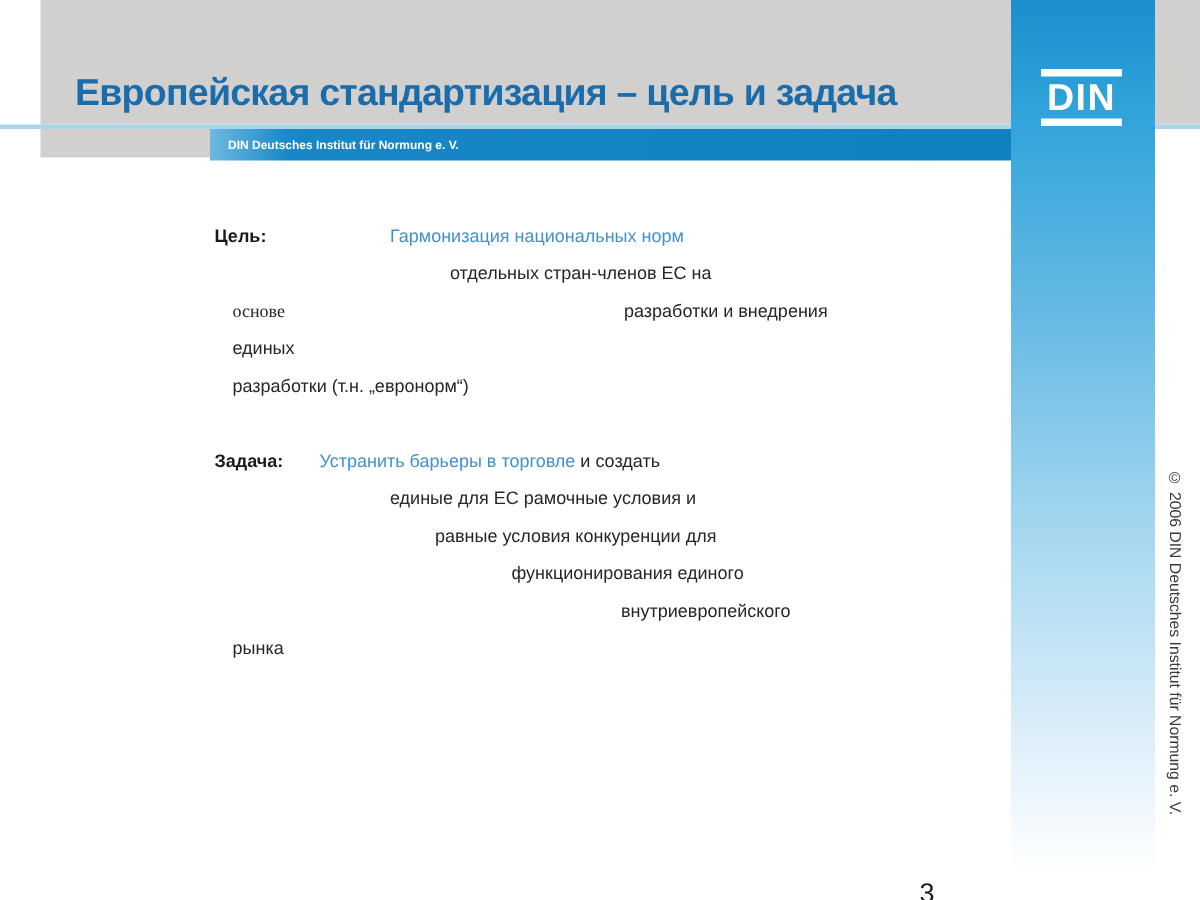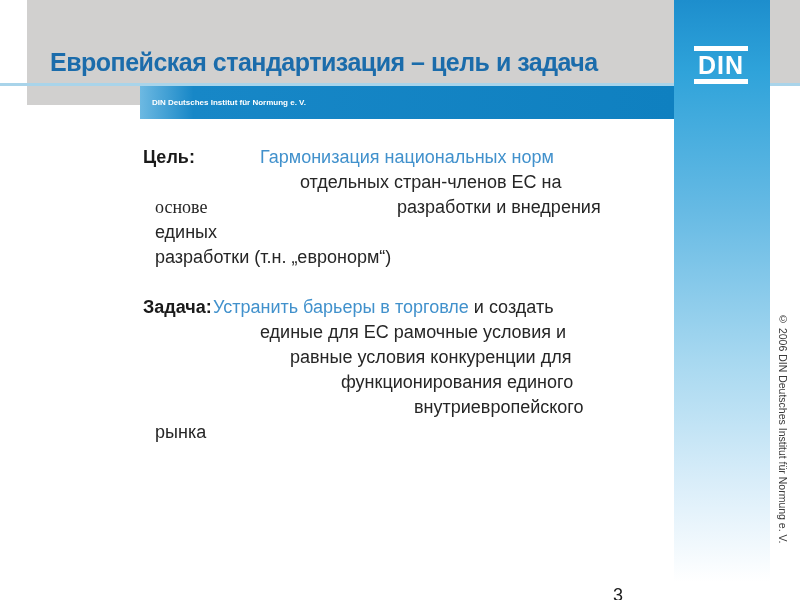--- a/index.html
+++ b/index.html
@@ -9,21 +9,21 @@
   }
   
   .header-band{position:absolute;left:27px;top:0;width:773px;height:83px;background:#d1d0cf;}
   .header-substrip{position:absolute;left:27px;top:86px;width:647px;height:19px;background:#d1d0cf;}
   .divider-line{position:absolute;left:0;top:83px;width:800px;height:3px;background:#a9d4ea;}
   .slide-title{
     position:absolute;left:50px;top:48px;width:620px;
     font-size:25px;font-weight:bold;color:#1b6cab;letter-spacing:-0.5px;white-space:nowrap;
   }
   .din-subtitle-bar{
-    position:absolute;left:140px;top:86px;width:534px;height:33px;
+    position:absolute;left:140px;top:86px;width:534px;height:21px;
     background:linear-gradient(90deg,#6db9e2 0%,#1787c7 10%,#0f80c0 100%);
     display:flex;align-items:center;
   }
   .din-subtitle-bar span{
     color:#ffffff;font-size:8px;font-weight:bold;padding-left:12px;white-space:nowrap;
   }
   
   .right-bar{
     position:absolute;left:674px;top:0;width:96px;height:600px;
     background:linear-gradient(180deg,#1d8ecd 0%,#2fa3da 12%,#66bae4 35%,#a7d8f0 60%,#ddeffa 82%,#ffffff 97%);
@@ -35,21 +35,21 @@
   }
   .din-logo span{
     color:#ffffff;font-size:25px;font-weight:bold;line-height:26px;letter-spacing:1px;margin-top:28px;
   }
   .copyright-vertical{
     position:absolute;left:777px;top:313px;height:280px;
     writing-mode:vertical-rl;font-size:10.5px;color:#3a3a3a;white-space:nowrap;
   }
   .page-number{position:absolute;left:613px;top:585px;font-size:18px;color:#1a1a1a;}
   
-  .bodyline{position:absolute;font-size:18px;color:#262626;white-space:nowrap;line-height:22px;}
+  .bodyline{position:absolute;font-size:12px;color:#262626;white-space:nowrap;line-height:22px;}
   .b{font-weight:bold;color:#1a1a1a;}
   .blue{color:#4191cc;}
 </style>
 </head>
 <body>
 
 <div class="slide">
 
   <div class="header-band"></div>
   <div class="header-substrip"></div>
@@ -64,21 +64,21 @@
       <span>DIN</span>
     </div>
   </div>
   <div class="copyright-vertical">© 2006 DIN Deutsches Institut für Normung e. V.</div>
   <div class="page-number">3</div>
 
   <div class="bodyline b" style="left:143px;top:146px;">Цель:</div>
   <div class="bodyline blue" style="left:260px;top:146px;">Гармонизация национальных норм</div>
   <div class="bodyline" style="left:300px;top:171px;">отдельных стран-членов ЕС на</div>
   <div class="bodyline" style="left:155px;top:196px;font-family:Liberation Serif, serif;">основе</div>
-  <div class="bodyline" style="left:397px;top:196px;text-align:right;">разработки и внедрения</div>
+  <div class="bodyline" style="left:416px;top:196px;text-align:right;">разработки и внедрения</div>
   <div class="bodyline" style="left:155px;top:221px;">единых</div>
   <div class="bodyline" style="left:155px;top:246px;">разработки (т.н. „евронорм“)</div>
 
   <div class="bodyline b" style="left:143px;top:296px;">Задача:</div>
   <div class="bodyline" style="left:213px;top:296px;"><span class="blue">Устранить барьеры в торговле</span><span> и создать</span></div>
   <div class="bodyline" style="left:260px;top:321px;">единые для ЕС рамочные условия и</div>
   <div class="bodyline" style="left:290px;top:346px;">равные условия конкуренции для</div>
   <div class="bodyline" style="left:341px;top:371px;">функционирования единого</div>
   <div class="bodyline" style="left:414px;top:396px;">внутриевропейского</div>
   <div class="bodyline" style="left:155px;top:421px;">рынка</div>

